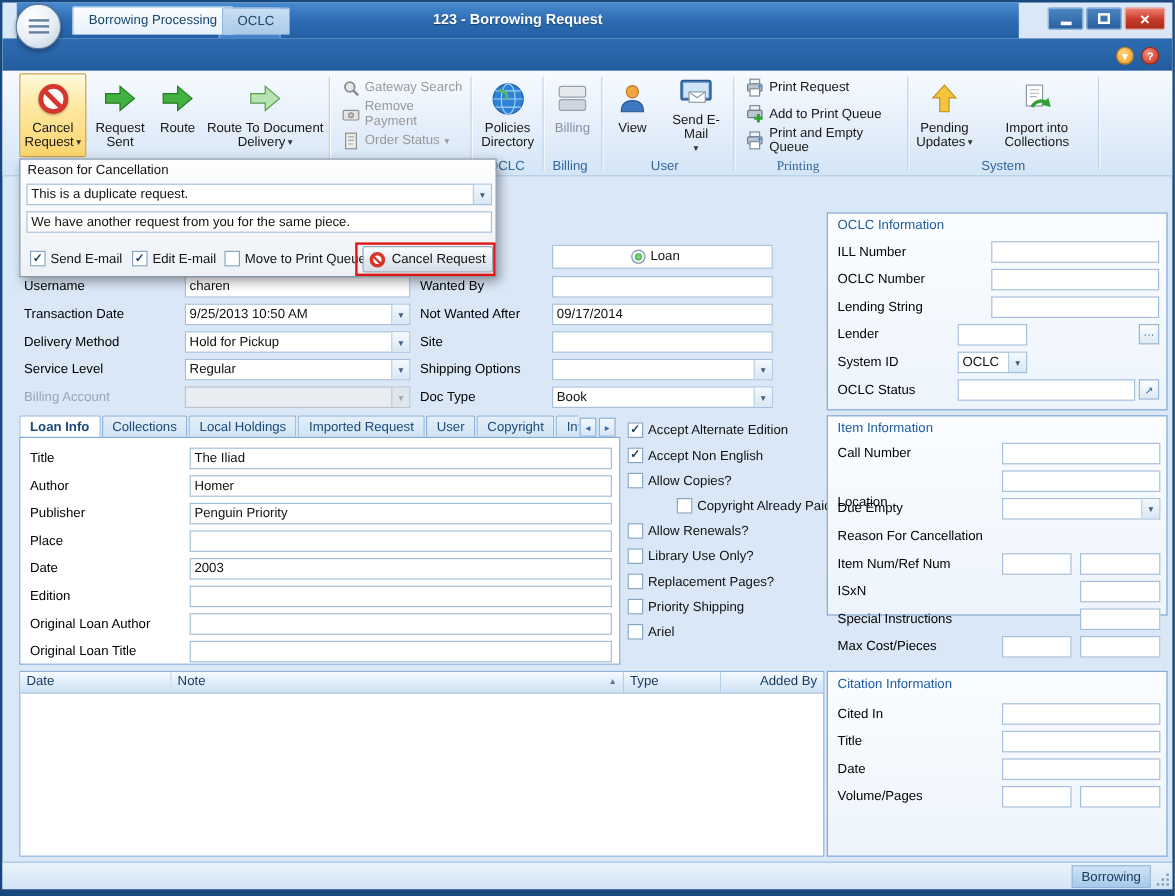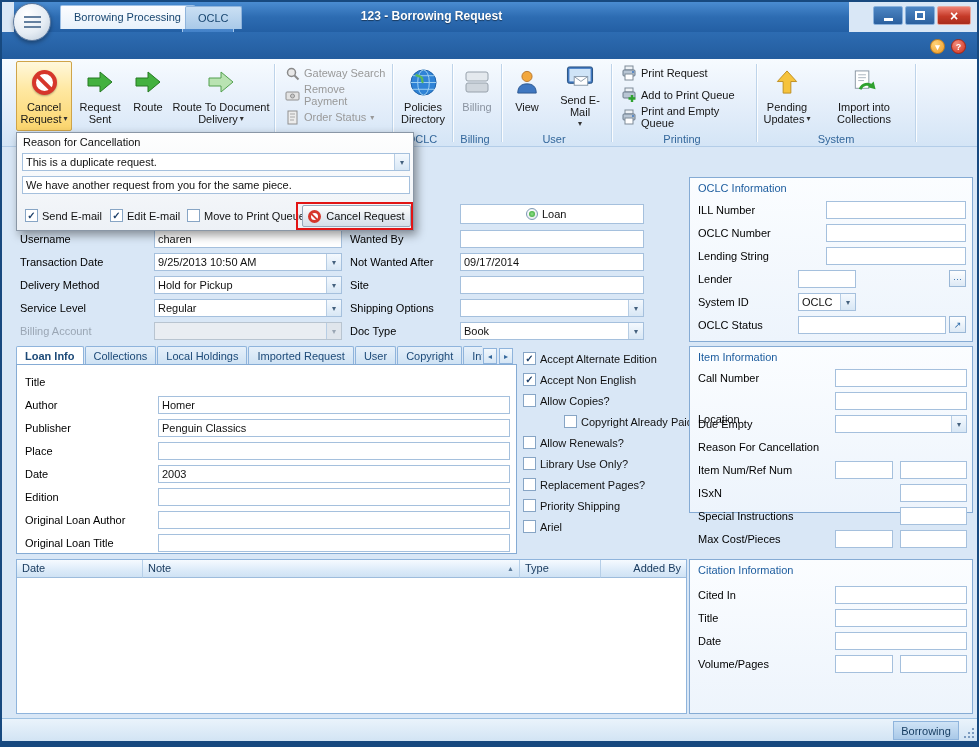--- a/index.html
+++ b/index.html
@@ -297,21 +297,21 @@
             <path d="M24 13l2 8-8-2z" fill="#2fa12f"></path>
           </svg>
         </span>
       <span>Import into</span>
       <span>Collections</span>
     </div>
     <div class="gdiv" style="left:913px;"></div>
     <div class="glabel" style="left:395px;width:50px;">OCLC</div>
     <div class="glabel" style="left:449px;width:48px;">Billing</div>
     <div class="glabel" style="left:528px;width:48px;">User</div>
-    <div class="glabel" style="left:654px;width:52px;">Printing</div>
+    <div class="glabel" style="left:637px;width:52px;font-family:Liberation Serif, serif;">Printing</div>
     <div class="glabel" style="left:806px;width:56px;">System</div>
   </div>
 
   <div class="abs flabel" style="left:18px;top:230px;width:130px;">Username</div>
   <div class="abs tbox" style="left:152px;top:228px;width:188px;"><span>charen</span></div>
   <div class="abs flabel" style="left:18px;top:253px;width:130px;">Transaction Date</div>
   <div class="abs combo" style="left:152px;top:251px;width:188px;">
       <span class="tval">9/25/2013 10:50 AM</span>
       <span class="carr">▾</span>
     </div>
@@ -384,24 +384,25 @@
   </div>
   <div class="tsbtn" style="left:481px;">
       <span>◂</span>
     </div>
   <div class="tsbtn" style="left:497px;">
       <span>▸</span>
     </div>
 
   <div class="panel" style="left:14px;top:362px;width:501px;height:190px;">
     <div class="abs flabel" style="left:8px;top:10px;">Title</div>
+    <div class="abs tbox" style="left:141px;top:8px;width:352px;"><span>The Iliad</span></div>
     <div class="abs flabel" style="left:8px;top:33px;">Author</div>
     <div class="abs tbox" style="left:141px;top:31px;width:352px;"><span>Homer</span></div>
     <div class="abs flabel" style="left:8px;top:56px;">Publisher</div>
-    <div class="abs tbox" style="left:141px;top:54px;width:352px;"><span>Penguin Classics</span></div>
+    <div class="abs tbox" style="left:141px;top:54px;width:352px;"><span>Penguin Priority</span></div>
     <div class="abs flabel" style="left:8px;top:79px;">Place</div>
     <div class="abs tbox" style="left:141px;top:77px;width:352px;"><span></span></div>
     <div class="abs flabel" style="left:8px;top:102px;">Date</div>
     <div class="abs tbox" style="left:141px;top:100px;width:352px;"><span>2003</span></div>
     <div class="abs flabel" style="left:8px;top:125px;">Edition</div>
     <div class="abs tbox" style="left:141px;top:123px;width:352px;"><span></span></div>
     <div class="abs flabel" style="left:8px;top:148px;">Original Loan Author</div>
     <div class="abs tbox" style="left:141px;top:146px;width:352px;"><span></span></div>
     <div class="abs flabel" style="left:8px;top:171px;">Original Loan Title</div>
     <div class="abs tbox" style="left:141px;top:169px;width:352px;"><span></span></div>

